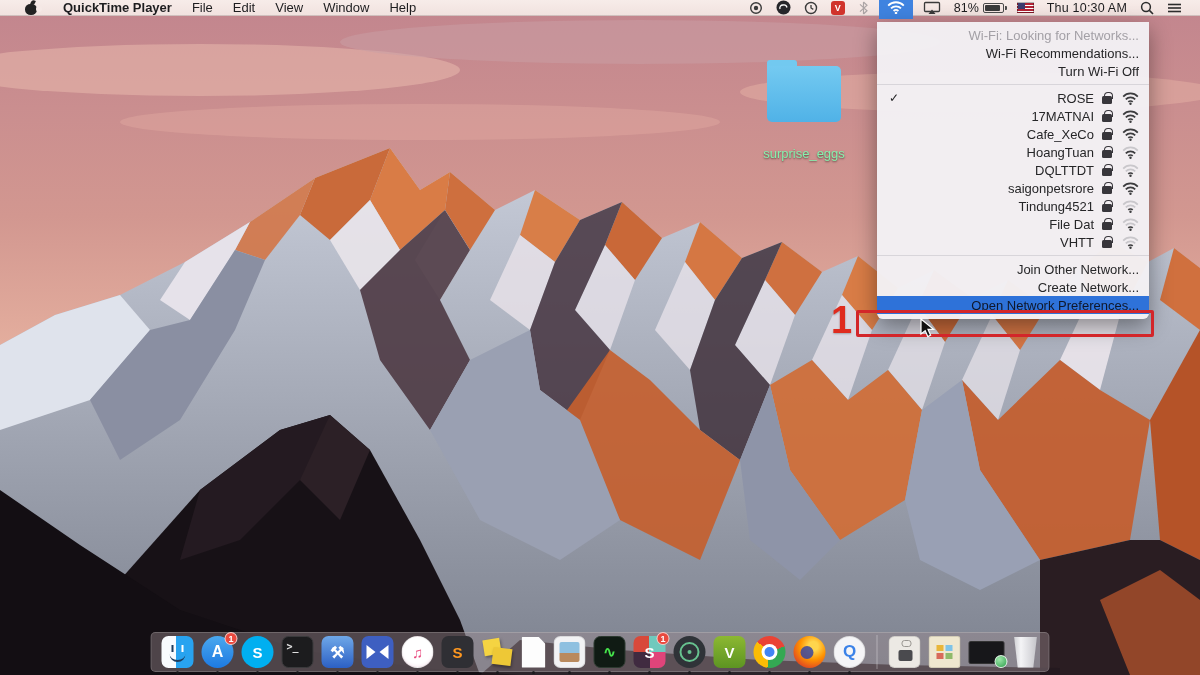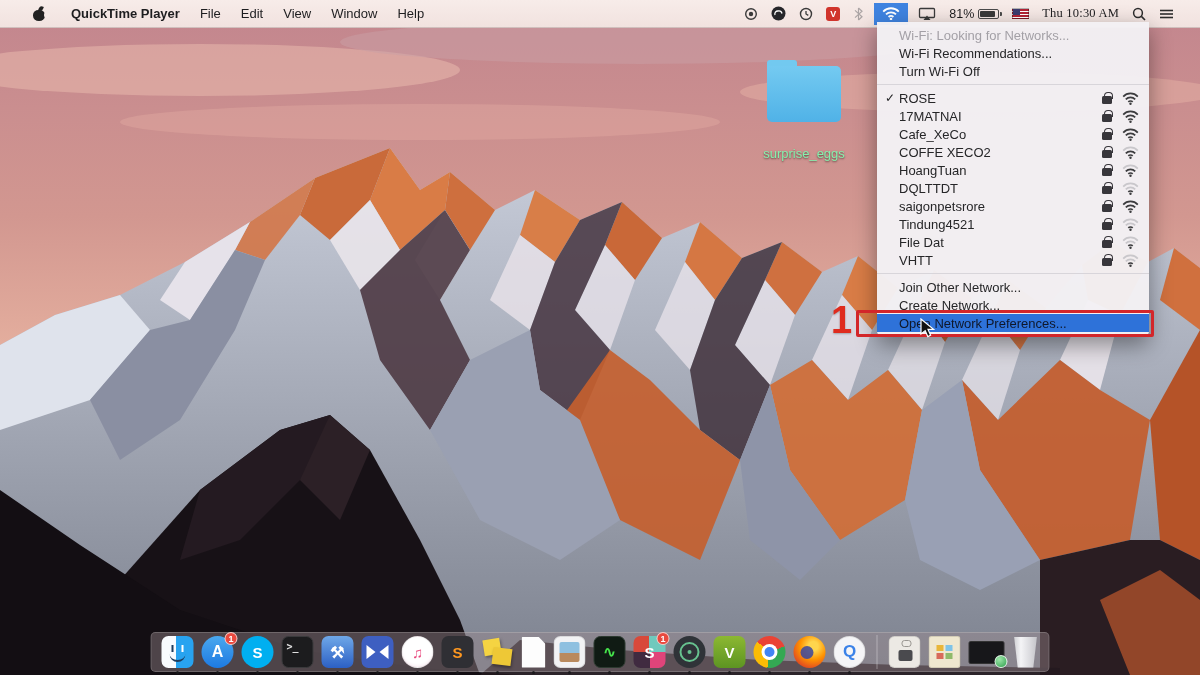--- a/index.html
+++ b/index.html
@@ -4,56 +4,56 @@
 <style>
   * { margin:0; padding:0; box-sizing:border-box; }
   html,body { width:1200px; height:675px; overflow:hidden; }
   body { position:relative; font-family:"Liberation Sans", sans-serif; background:#000; }
 
   
   .wallpaper { position:absolute; inset:0; z-index:0; }
   .wallpaper svg { display:block; width:1200px; height:675px; }
 
   
-  .menubar { position:absolute; top:0; left:0; right:0; height:28px; z-index:10;
+  .menubar { position:absolute; top:0; left:0; right:0; height:16px; z-index:10;
     background:linear-gradient(180deg,#f7ece9,#f1e2df); border-bottom:1px solid rgba(90,60,60,.25);
-    display:flex; align-items:center; padding:0 26px; font-size:13px; color:#1d1d1f;gap:46px; }
+    display:flex; align-items:center; padding:0 18px; font-size:13px; color:#1d1d1f;gap:46px; }
   .menu-left { display:flex; align-items:center; }
   .apple-logo { width:15px; height:16px; margin:0 14px 0 6px; position:relative; }
   .apple-body { position:absolute; left:1px; top:4px; width:12px; height:11px; background:#222; border-radius:45% 45% 48% 48%; }
   .apple-bite { position:absolute; right:-3px; top:6px; width:6px; height:6px; background:#f5e9e6; border-radius:50%; }
   .apple-leaf { position:absolute; left:7px; top:0px; width:4px; height:5px; background:#222; border-radius:60% 0 60% 0; transform:rotate(25deg); }
   .app-name { font-weight:bold; padding:0 10px; }
   .menu-item { padding:0 10px; }
   .menu-right { margin-left:auto; display:flex; align-items:center; gap:13px; font-size:12.5px; }
   .statusicon { display:flex; align-items:center; }
   .wifi-active { background:#3f83e0; height:22px; padding:0 8px; margin:0 -3px; }
   .v-badge { width:14px; height:14px; background:#d0342c; border-radius:3px; color:#fff;
     font-size:9px; font-weight:bold; display:flex; align-items:center; justify-content:center; }
   .battery-wrap { display:flex; align-items:center; gap:4px; }
   .battery { position:relative; width:21px; height:10px; border:1px solid #4a4a4a; border-radius:2px; }
   .battery::before { content:""; position:absolute; left:1px; top:1px; bottom:1px; width:15px; background:#3a3a3a; border-radius:1px; }
   .battery::after { content:""; position:absolute; right:-4px; top:2px; width:2px; height:4px; background:#4a4a4a; border-radius:0 1px 1px 0; }
   .flag-us { position:relative; width:17px; height:11px;
     background:repeating-linear-gradient(180deg,#b22234 0 1.6px,#fff 1.6px 3.2px); border:0.5px solid rgba(0,0,0,.3); }
   .flag-us::before { content:""; position:absolute; left:0; top:0; width:7px; height:6px; background:#3c3b6e; }
-  .clock-text { letter-spacing:0.2px;font-family:Liberation Serif, serif; }
+  .clock-text { letter-spacing:0.2px; }
 
   
   .desktop-folder { position:absolute; left:762px; top:58px; width:84px; z-index:2; text-align:center; }
   .folder-glyph { position:relative; width:74px; height:56px; margin:8px auto 0; }
   .folder-tab { position:absolute; left:0; top:-6px; width:30px; height:10px; background:#72c9f0; border-radius:3px 3px 0 0; }
   .folder-body { position:absolute; inset:0; background:linear-gradient(180deg,#74caf1,#50b2e7); border-radius:2px 5px 5px 5px; }
   .folder-label { margin-top:24px; font-size:13px; color:#86efac; text-shadow:0 1px 2px rgba(0,0,0,.6); }
 
   
   .wifi-menu { position:absolute; left:877px; top:22px; width:272px; z-index:20;
     background:rgba(243,241,244,.97); border-radius:0 0 6px 6px;
     box-shadow:0 8px 22px rgba(0,0,0,.4); padding:4px 0 5px; font-size:13px; color:#262628; }
-  .menu-row { display:flex; align-items:center; height:18px; padding:0 10px 0 8px; white-space:nowrap; }
+  .menu-row { display:flex; align-items:center; height:18px; padding:0 10px 0 8px; white-space:nowrap;text-align:right; }
   .menu-row .check { width:14px; font-size:12px; flex:0 0 14px; }
   .menu-row .net-name, .menu-row .row-label { flex:1 1 auto; overflow:hidden; }
   .menu-row.disabled { color:#a3a0a6; }
   .menu-sep { height:1px; background:#d8d5da; margin:4px 0; }
   .lock { position:relative; width:10px; height:8px; background:#38363b; border-radius:1.5px; margin:3px 10px 0 8px; flex:0 0 10px; }
   .lock::before { content:""; position:absolute; left:1.5px; top:-4px; width:7px; height:6px;
     border:1.5px solid #38363b; border-bottom:none; border-radius:4px 4px 0 0; }
   .menu-row svg.wifi-sig { flex:0 0 17px; }
   .row-highlight { color:#0f172a; }
 
@@ -330,31 +330,20 @@
         <span class="lock"></span>
         <svg class="wifi-sig" width="17" height="13" viewBox="0 0 17 13">
     <path d="M1.2 4.6 A 10 10 0 0 1 15.8 4.6" fill="none" stroke="#3c3c3e" stroke-width="1.7"></path>
     <path d="M3.8 7.3 A 6.5 6.5 0 0 1 13.2 7.3" fill="none" stroke="#3c3c3e" stroke-width="1.7"></path>
     <path d="M6.3 9.9 A 3.1 3.1 0 0 1 10.7 9.9" fill="none" stroke="#3c3c3e" stroke-width="1.7"></path>
     <circle cx="8.5" cy="11.8" r="1.2" fill="#3c3c3e"></circle>
         </svg>
       </div>
       <div class="menu-row">
         <span class="check"></span>
-        <span class="net-name">COFFE XECO2</span>
-        <span class="lock"></span>
-        <svg class="wifi-sig" width="17" height="13" viewBox="0 0 17 13">
-    <path d="M1.2 4.6 A 10 10 0 0 1 15.8 4.6" fill="none" stroke="#c9c7cb" stroke-width="1.7"></path>
-    <path d="M3.8 7.3 A 6.5 6.5 0 0 1 13.2 7.3" fill="none" stroke="#3c3c3e" stroke-width="1.7"></path>
-    <path d="M6.3 9.9 A 3.1 3.1 0 0 1 10.7 9.9" fill="none" stroke="#3c3c3e" stroke-width="1.7"></path>
-    <circle cx="8.5" cy="11.8" r="1.2" fill="#3c3c3e"></circle>
-        </svg>
-      </div>
-      <div class="menu-row">
-        <span class="check"></span>
         <span class="net-name">HoangTuan</span>
         <span class="lock"></span>
         <svg class="wifi-sig" width="17" height="13" viewBox="0 0 17 13">
     <path d="M1.2 4.6 A 10 10 0 0 1 15.8 4.6" fill="none" stroke="#c9c7cb" stroke-width="1.7"></path>
     <path d="M3.8 7.3 A 6.5 6.5 0 0 1 13.2 7.3" fill="none" stroke="#3c3c3e" stroke-width="1.7"></path>
     <path d="M6.3 9.9 A 3.1 3.1 0 0 1 10.7 9.9" fill="none" stroke="#3c3c3e" stroke-width="1.7"></path>
     <circle cx="8.5" cy="11.8" r="1.2" fill="#3c3c3e"></circle>
         </svg>
       </div>
       <div class="menu-row">

